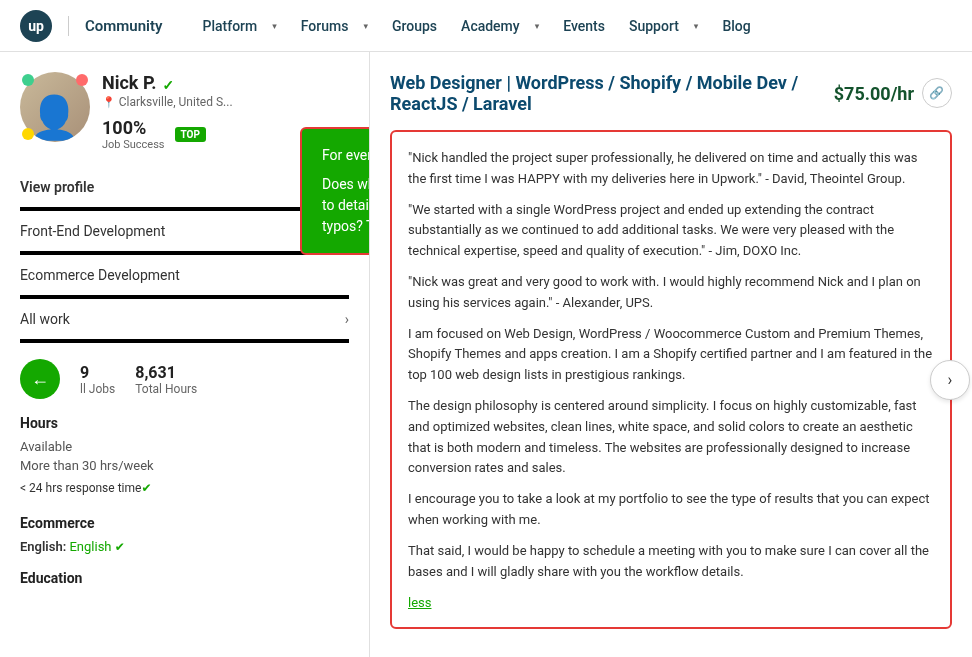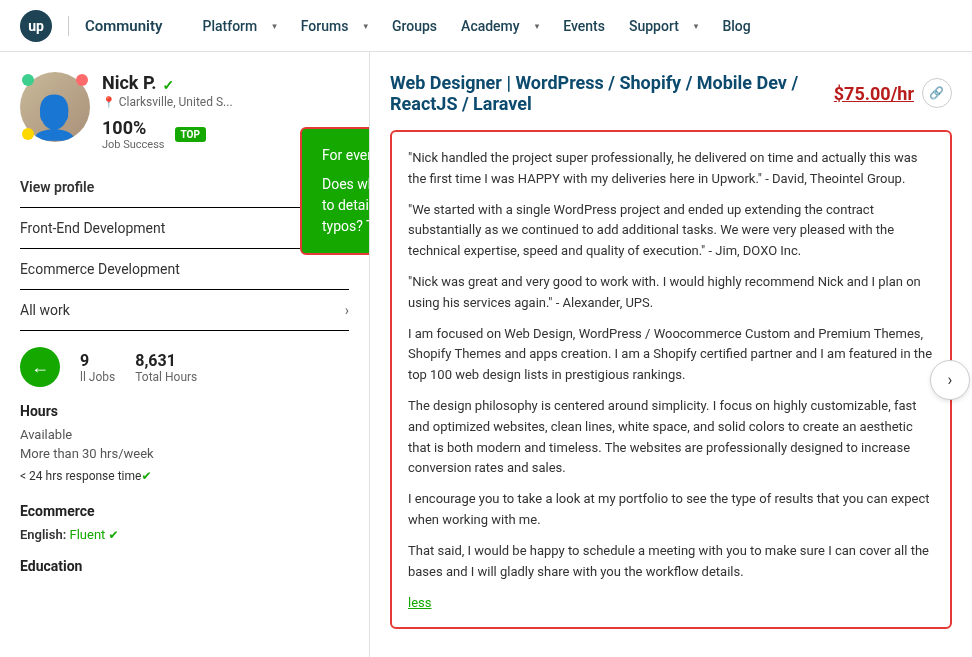--- a/index.html
+++ b/index.html
@@ -64,21 +64,21 @@
       background: #14a800; color: #fff; padding: 16px 20px;
       border-radius: 6px; z-index: 100; border: 2px solid #e53935;
     }
     .green-tooltip p { font-size: 14px; line-height: 1.5; margin-bottom: 8px; }
     .green-tooltip p:last-child { margin-bottom: 0; }
 
     
     .profile-nav { margin-top: 8px; }
     .profile-nav-item {
       display: block; padding: 12px 0; font-size: 14px; color: #333;
-      border-bottom: 1px solid #000000; cursor: pointer; text-decoration: none;
+      border-bottom: 4px solid #000000; cursor: pointer; text-decoration: none;
     }
     .profile-nav-item.active { font-weight: 600; color: #333; }
     .profile-nav-item.with-arrow { display: flex; justify-content: space-between; align-items: center; }
     .arrow-right { font-size: 14px; color: #666; }
 
     
     .stats-row { display: flex; align-items: center; gap: 20px; margin: 16px 0; }
     .back-btn {
       width: 40px; height: 40px; border-radius: 50%; background: #14a800;
       display: flex; align-items: center; justify-content: center; cursor: pointer;
@@ -100,21 +100,21 @@
     }
     .check-circle { color: #14a800; font-size: 12px; }
 
     
     .right-content { flex: 1; padding: 20px; overflow-y: auto; }
 
     
     .job-title-row { display: flex; align-items: center; justify-content: space-between; margin-bottom: 16px; }
     .job-title { font-size: 18px; font-weight: 700; color: #0c4a6e; flex: 1; }
     .rate-info { display: flex; align-items: center; gap: 8px; flex-shrink: 0; }
-    .rate { font-size: 18px; font-weight: 700; color: #b91c1c; text-decoration: underline; }
+    .rate { font-size: 18px; font-weight: 700; color: #14532d; }
     .link-icon {
       width: 30px; height: 30px; border-radius: 50%; border: 1px solid #ccc;
       display: flex; align-items: center; justify-content: center; cursor: pointer;
       font-size: 12px; color: #666;
     }
 
     
     .reviews-box {
       border: 2px solid #e53935; border-radius: 6px; padding: 16px;
       position: relative;
@@ -241,21 +241,21 @@
         <span>&lt; 24 hrs response time</span>
         <span class="check-circle">✔</span>
       </div>
     </div>
 
     <div class="section">
       <div class="section-title">Ecommerce</div>
       <div class="section-item">
         <span class="label">English:</span>
         <span> </span>
-        <span class="value">Fluent</span>
+        <span class="value">English</span>
         <span class="check-circle"> ✔</span>
       </div>
     </div>
 
     <div class="section">
       <div class="section-title">Education</div>
     </div>
 
   </div>
 

